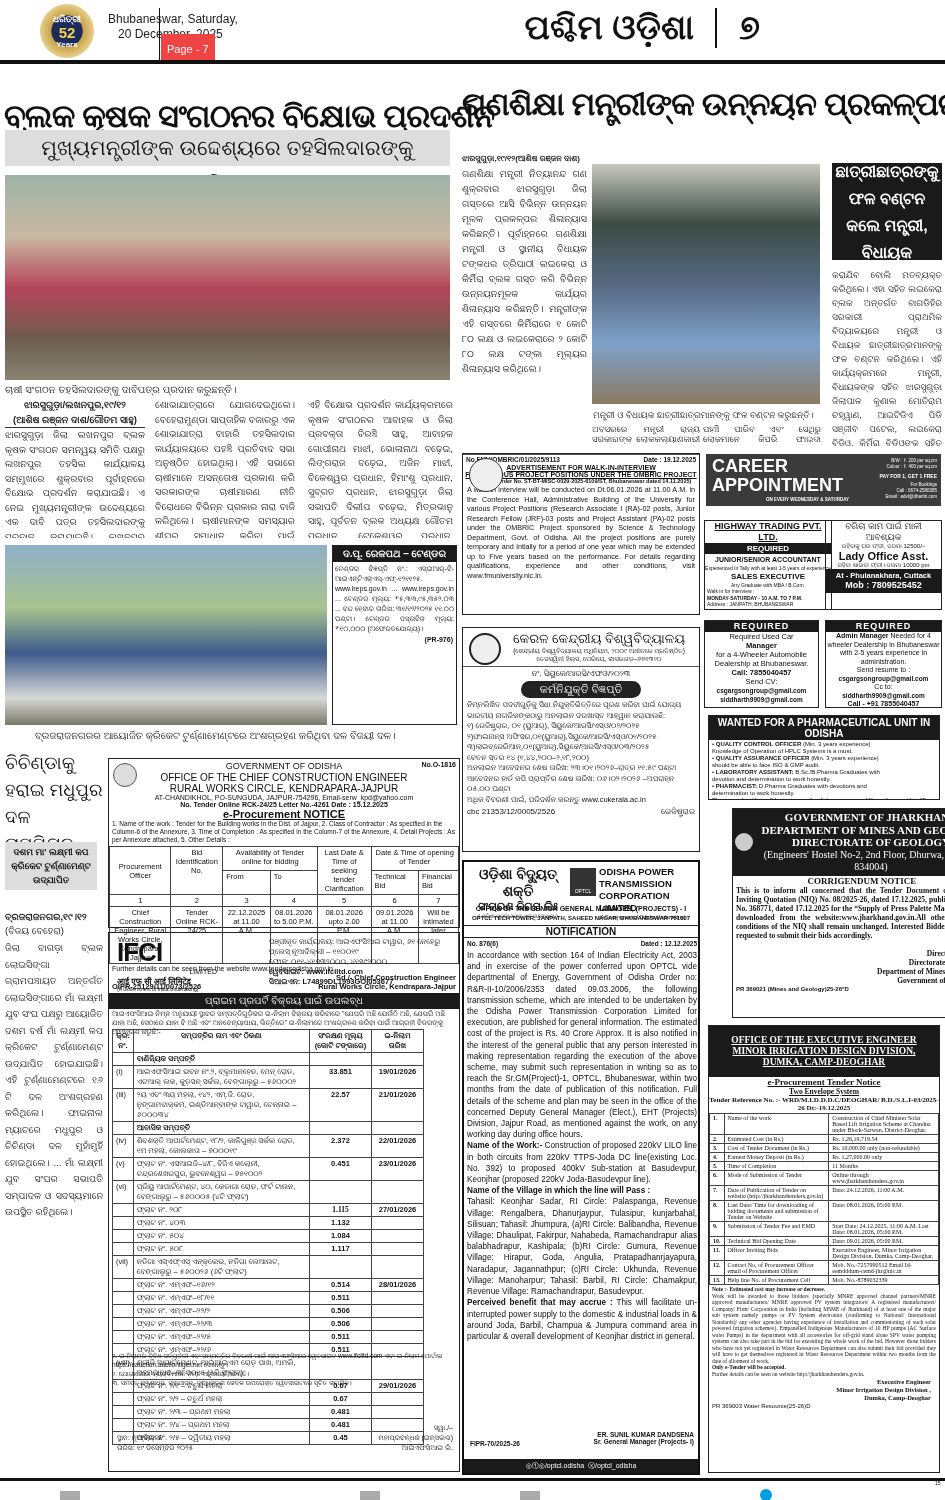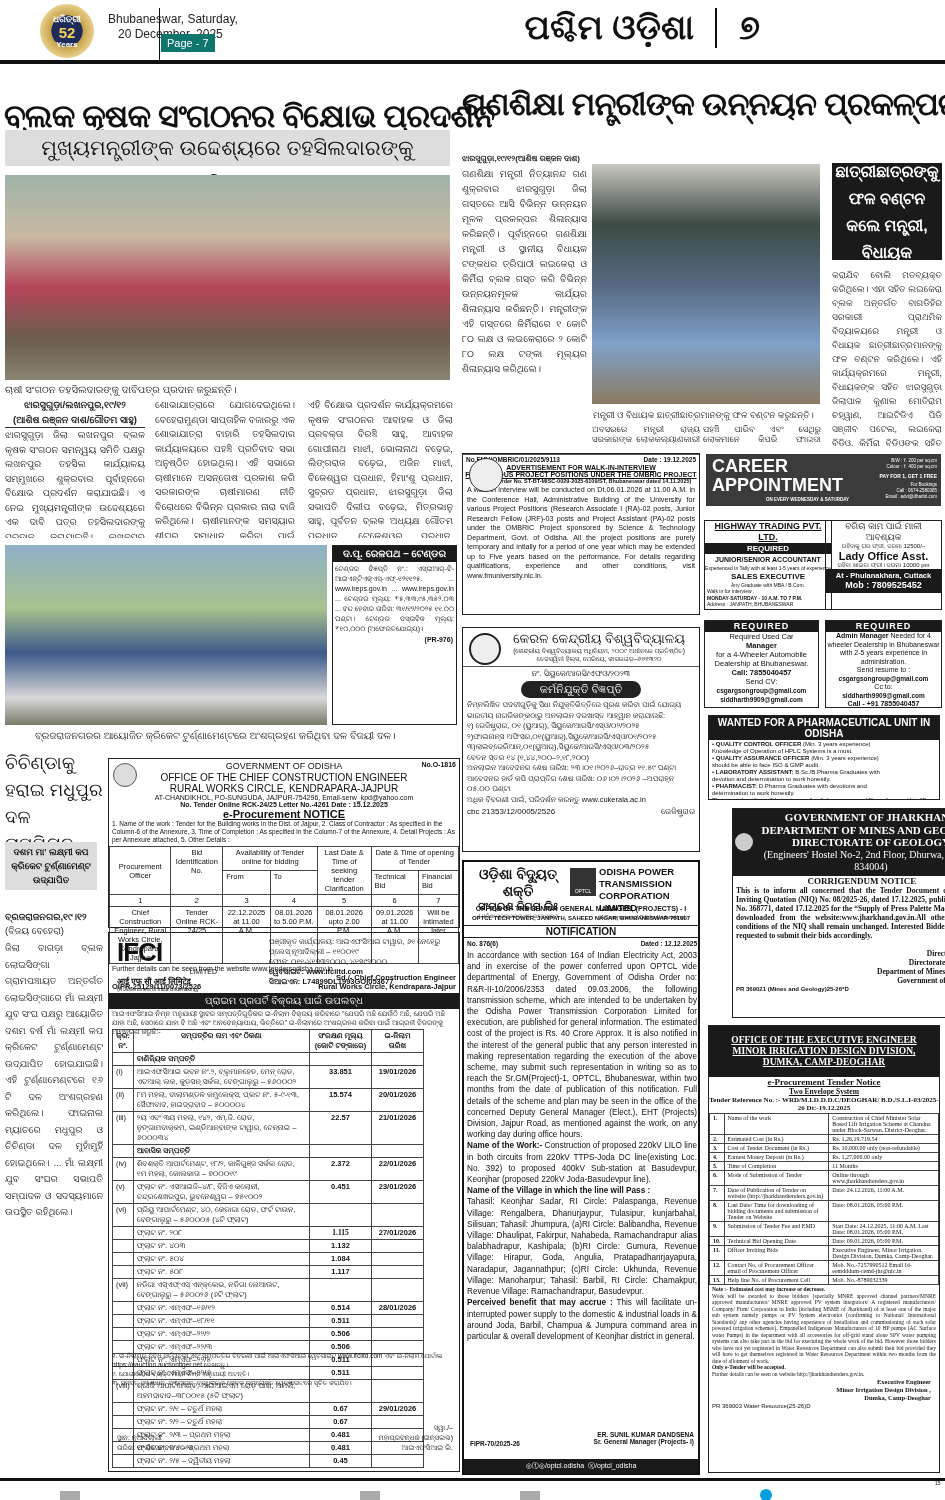--- a/index.html
+++ b/index.html
@@ -4,21 +4,21 @@
 <style>
 *{box-sizing:border-box;margin:0;padding:0}
 body{width:945px;height:1500px;background:#fff;font-family:"Liberation Sans",sans-serif;color:#111;position:relative;overflow:hidden}
 .abs{position:absolute}
 .serif{font-family:"Liberation Serif",serif}
 .mast{left:16px;top:0;width:758px;height:62px}
 .logo{left:24px;top:4px;width:54px;height:54px;border-radius:50%;background:radial-gradient(circle,#1c2b5a 40%,#c8a24a 42%,#e7cf8a 70%,#b38a2e 100%);display:flex;flex-direction:column;align-items:center;justify-content:center;color:#f4d05a;font-weight:bold}
 .logo .n{font-size:15px;line-height:15px}
 .logo .t{font-size:8px;color:#fff}
 .mdate{left:92px;top:12px;font-size:12px;line-height:15px;color:#222}
-.pagebox{left:145px;top:34px;background:#0f766e;color:#fff;font-size:11px;padding:3px 6px}
+.pagebox{left:145px;top:34px;background:#ef4444;color:#fff;font-size:11px;padding:9px 6px}
 .pgtitle{right:80px;top:8px;font-size:34px;font-weight:bold}
 .pgnum{right:14px;top:8px;font-size:34px;font-weight:bold;border-left:2px solid #111;padding-left:22px}
 .rule{left:0;top:60px;width:945px;height:4px;background:#111}
 .h1{font-size:34px;font-weight:bold;line-height:40px;letter-spacing:-1px;white-space:nowrap}
 .sub{left:5px;top:130px;width:445px;height:36px;background:#ddd;text-align:center;font-size:21px;line-height:36px}
 .photo{background:linear-gradient(135deg,#7d8a7a,#b9a48a 40%,#6e6a5e 70%,#9aa6a0)}
 .cap{font-size:10px;color:#222}
 .col{font-size:9.5px;line-height:14.5px;text-align:justify;color:#222}
 .box{border:1.5px solid #222}
 .dark{background:#1a1a1a;color:#fff}
@@ -162,26 +162,20 @@
           <td style="font-weight: bold; text-align: center;"></td>
           <td style="font-weight: bold; text-align: center;"></td>
         </tr>
         <tr>
           <td>(i)</td>
           <td>ଆଇଏଫସିଆଇ ଭବନ ନଂ.୨, ବ୍ଲୁମାନହେଡ, ମେନ୍ ରୋଡ, ଏଚଆଲ୍ ଲକ, କୁଡ଼ସନ୍ ସର୍କଲ, ବେଙ୍ଗାଲୁରୁ – ୫୬୦୦୦୨</td>
           <td style="font-weight: bold; text-align: center;">33.851</td>
           <td style="font-weight: bold; text-align: center;">19/01/2026</td>
         </tr>
         <tr>
-          <td>(ii)</td>
-          <td>୮ମ ମହଲା, ବାଲାମଣ୍ଡଳ କମ୍ପ୍ଲେକ୍ସ, ପ୍ଲଟ ନଂ. ୫-୯-୧୩, ସୈଫାବାଦ, ହାଇଦ୍ରାବାଦ – ୫୦୦୦୦୪</td>
-          <td style="font-weight: bold; text-align: center;">15.574</td>
-          <td style="font-weight: bold; text-align: center;">20/01/2026</td>
-        </tr>
-        <tr>
           <td>(iii)</td>
           <td>୨ୟ ଏବଂ ୩ୟ ମହଲା, ୧୪୨, ଏମ୍‌.ଜି. ରୋଡ, ନୁଙ୍ଗାମବାକ୍କମ, ଇଣ୍ଡିଆନ୍‌ବାଙ୍କ ଟାୱାର, ଚେନ୍ନାଇ – ୬୦୦୦୩୪</td>
           <td style="font-weight: bold; text-align: center;">22.57</td>
           <td style="font-weight: bold; text-align: center;">21/01/2026</td>
         </tr>
         <tr>
           <td></td>
           <td style="font-weight: bold;">ଆବାସିକ ସମ୍ପତ୍ତି</td>
           <td style="font-weight: bold; text-align: center;"></td>
           <td style="font-weight: bold; text-align: center;"></td>

